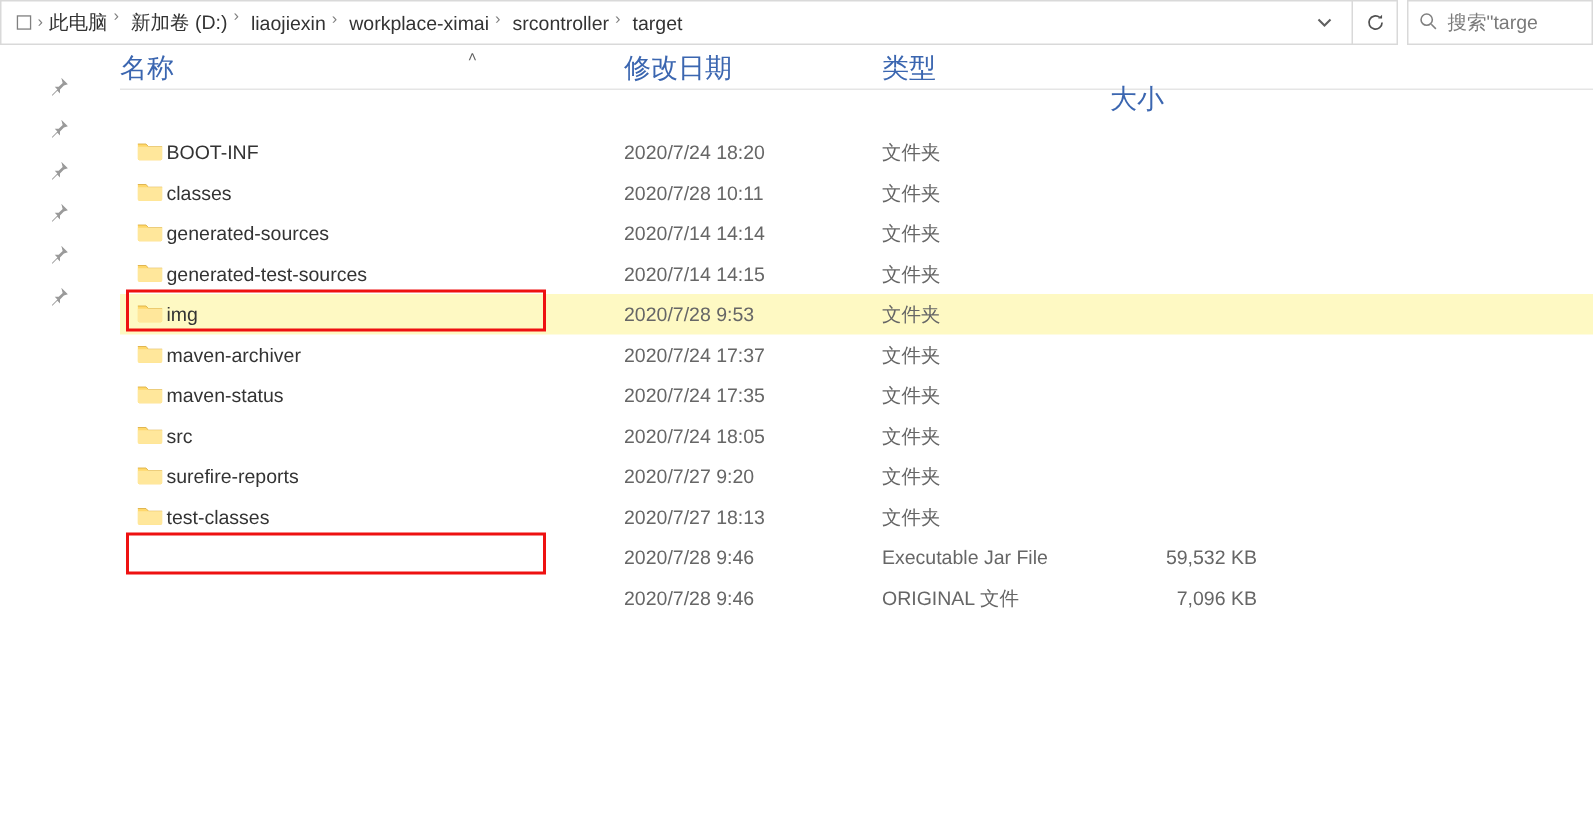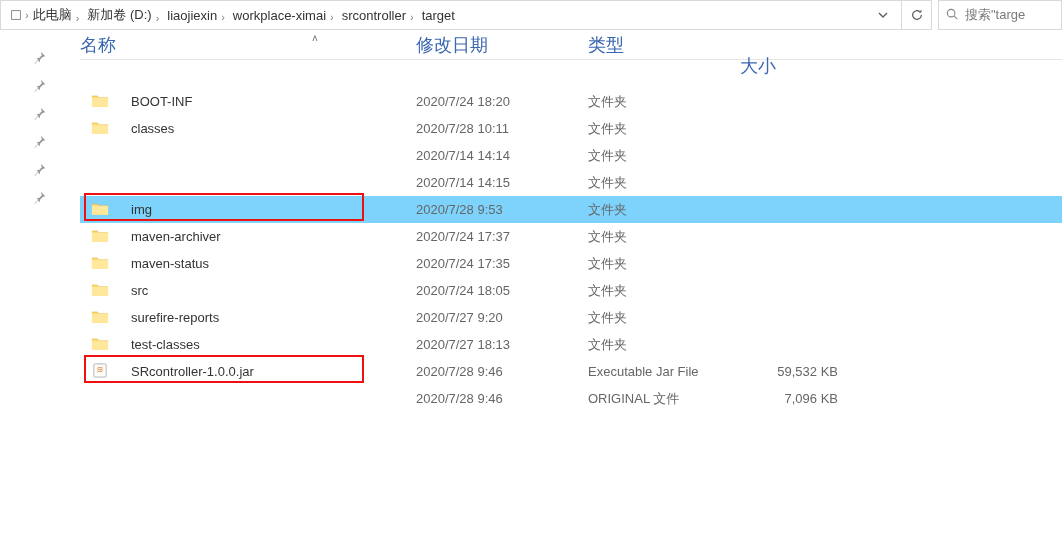--- a/index.html
+++ b/index.html
@@ -4,42 +4,42 @@
 <style>
   * { box-sizing: border-box; font-family: "Microsoft YaHei", "Segoe UI", Arial, sans-serif; }
   html,body { margin:0; padding:0; background:#fff; color:#333; font-size:13px; }
   .root { width:1062px; height:545px; position:relative; background:#fff; overflow:hidden; }
 
   
   .addrbar { display:flex; align-items:stretch; height:30px; }
   .addrbox { flex:0 0 902px; display:flex; align-items:center; border:1px solid #d9d9d9; background:#fff; padding:0 6px; }
   .addr-chevrons { display:flex; align-items:center; color:#808080; font-size:11px; line-height:1; padding:0 2px; cursor:pointer; }
   .bc { display:flex; align-items:center; gap:4px; flex:1 1 auto; overflow:hidden; }
-  .crumb { display:flex; align-items:flex-end; gap:4px; padding:0 2px; white-space:nowrap; cursor:pointer; }
+  .crumb { display:flex; align-items:flex-start; gap:4px; padding:0 2px; white-space:nowrap; cursor:pointer; }
   .crumb .sep { color:#808080; font-size:11px; line-height:1; }
   .addr-right { margin-left:auto; display:flex; align-items:center; gap:6px; }
   .addr-btn { width:24px; display:flex; align-items:center; justify-content:center; color:#606060; cursor:pointer; }
   .refresh { width:30px; border:1px solid #d9d9d9; border-left:none; display:flex; align-items:center; justify-content:center; color:#505050; cursor:pointer; }
   .gap2 { width:6px; }
   .searchbox { flex:1 1 auto; border:1px solid #d9d9d9; display:flex; align-items:center; gap:6px; padding:0 6px; color:#7a7a7a; cursor:text; overflow:hidden; }
   .searchbox .sicn { color:#808080; }
 
   
   .headers { position:relative; height:30px; border-bottom:1px solid #e5e5e5; display:flex; align-items:center; color:#3b66b0; }
   .headers .col { padding-left:0; font-size:18px; cursor:pointer; }
   .left-gutter { width:80px; display:flex; flex-direction:column; align-items:center; padding-top:20px; gap:14px; }
   .pin { width:14px; height:14px; color:#9a9a9a; cursor:pointer; }
   .sort-caret { position:absolute; left:232px; top:3px; color:#606060; font-size:10px; }
 
   .body { display:flex; height:calc(100% - 30px); }
   .listwrap { flex:1 1 auto; position:relative; }
 
   .row { position:relative; height:27px; display:flex; align-items:center; cursor:pointer; }
-  .row.sel { background:#7dd3fc; }
-  .row .name { position:absolute; left:11px; display:flex; align-items:center; gap:22px; white-space:nowrap; }
+  .row.sel { background:#fef9c3; }
+  .row .name { position:absolute; left:11px; display:flex; align-items:center; gap:2px; white-space:nowrap; }
   .row .date { position:absolute; left:336px; color:#666; white-space:nowrap; }
   .row .type { position:absolute; left:508px; color:#666; white-space:nowrap;text-align:right; }
   .row .size { position:absolute; left:628px; width:130px; text-align:right; color:#666; white-space:nowrap; }
 
   .icon-folder { width:18px; height:15px; }
   .icon-file { width:18px; height:15px; }
 
   
   .annot { position:absolute; border:2px solid #e11; pointer-events:none; }
 
@@ -167,25 +167,41 @@
                   <path d="M1 3h6l2 2h10" fill="none" stroke="#d9a93a" stroke-width="0.6"></path>
                   <path d="M1 5h18v9a1 1 0 0 1-1 1H2a1 1 0 0 1-1-1z" fill="#ffe79b"></path>
                 </svg></span>
               <span>classes</span>
             </div>
             <div class="date">2020/7/28 10:11</div>
             <div class="type">文件夹</div>
             <div class="size"></div>
           </div>
           <div class="row">
+            <div class="name">
+              <span><svg class="icon-folder" viewBox="0 0 20 16">
+                  <path d="M1 3h6l2 2h10v9a1 1 0 0 1-1 1H2a1 1 0 0 1-1-1z" fill="#ffd86b"></path>
+                  <path d="M1 3h6l2 2h10" fill="none" stroke="#d9a93a" stroke-width="0.6"></path>
+                  <path d="M1 5h18v9a1 1 0 0 1-1 1H2a1 1 0 0 1-1-1z" fill="#ffe79b"></path>
+                </svg></span>
+              <span>generated-sources</span>
+            </div>
             <div class="date">2020/7/14 14:14</div>
             <div class="type">文件夹</div>
             <div class="size"></div>
           </div>
           <div class="row">
+            <div class="name">
+              <span><svg class="icon-folder" viewBox="0 0 20 16">
+                  <path d="M1 3h6l2 2h10v9a1 1 0 0 1-1 1H2a1 1 0 0 1-1-1z" fill="#ffd86b"></path>
+                  <path d="M1 3h6l2 2h10" fill="none" stroke="#d9a93a" stroke-width="0.6"></path>
+                  <path d="M1 5h18v9a1 1 0 0 1-1 1H2a1 1 0 0 1-1-1z" fill="#ffe79b"></path>
+                </svg></span>
+              <span>generated-test-sources</span>
+            </div>
             <div class="date">2020/7/14 14:15</div>
             <div class="type">文件夹</div>
             <div class="size"></div>
           </div>
           <div class="row sel">
             <div class="name">
               <span><svg class="icon-folder" viewBox="0 0 20 16">
                   <path d="M1 3h6l2 2h10v9a1 1 0 0 1-1 1H2a1 1 0 0 1-1-1z" fill="#ffd86b"></path>
                   <path d="M1 3h6l2 2h10" fill="none" stroke="#d9a93a" stroke-width="0.6"></path>
                   <path d="M1 5h18v9a1 1 0 0 1-1 1H2a1 1 0 0 1-1-1z" fill="#ffe79b"></path>
@@ -255,27 +271,20 @@
                   <path d="M1 3h6l2 2h10" fill="none" stroke="#d9a93a" stroke-width="0.6"></path>
                   <path d="M1 5h18v9a1 1 0 0 1-1 1H2a1 1 0 0 1-1-1z" fill="#ffe79b"></path>
                 </svg></span>
               <span>test-classes</span>
             </div>
             <div class="date">2020/7/27 18:13</div>
             <div class="type">文件夹</div>
             <div class="size"></div>
           </div>
           <div class="row">
-            <div class="name">
-              <span><svg class="icon-file" viewBox="0 0 16 16">
-                  <rect x="1.5" y="1" width="13" height="14" rx="1" fill="#fff" stroke="#b0b0b0"></rect>
-                  <path d="M5 6c2-3 4 1 6-2m-6 4c2-3 4 1 6-2m-6 4c2-3 4 1 6-2" stroke="#d97a2a" fill="none" stroke-width="1"></path>
-                </svg></span>
-              <span>SRcontroller-1.0.0.jar</span>
-            </div>
             <div class="date">2020/7/28 9:46</div>
             <div class="type">Executable Jar File</div>
             <div class="size">59,532 KB</div>
           </div>
           <div class="row">
             <div class="date">2020/7/28 9:46</div>
             <div class="type">ORIGINAL 文件</div>
             <div class="size">7,096 KB</div>
           </div>
         </div>

